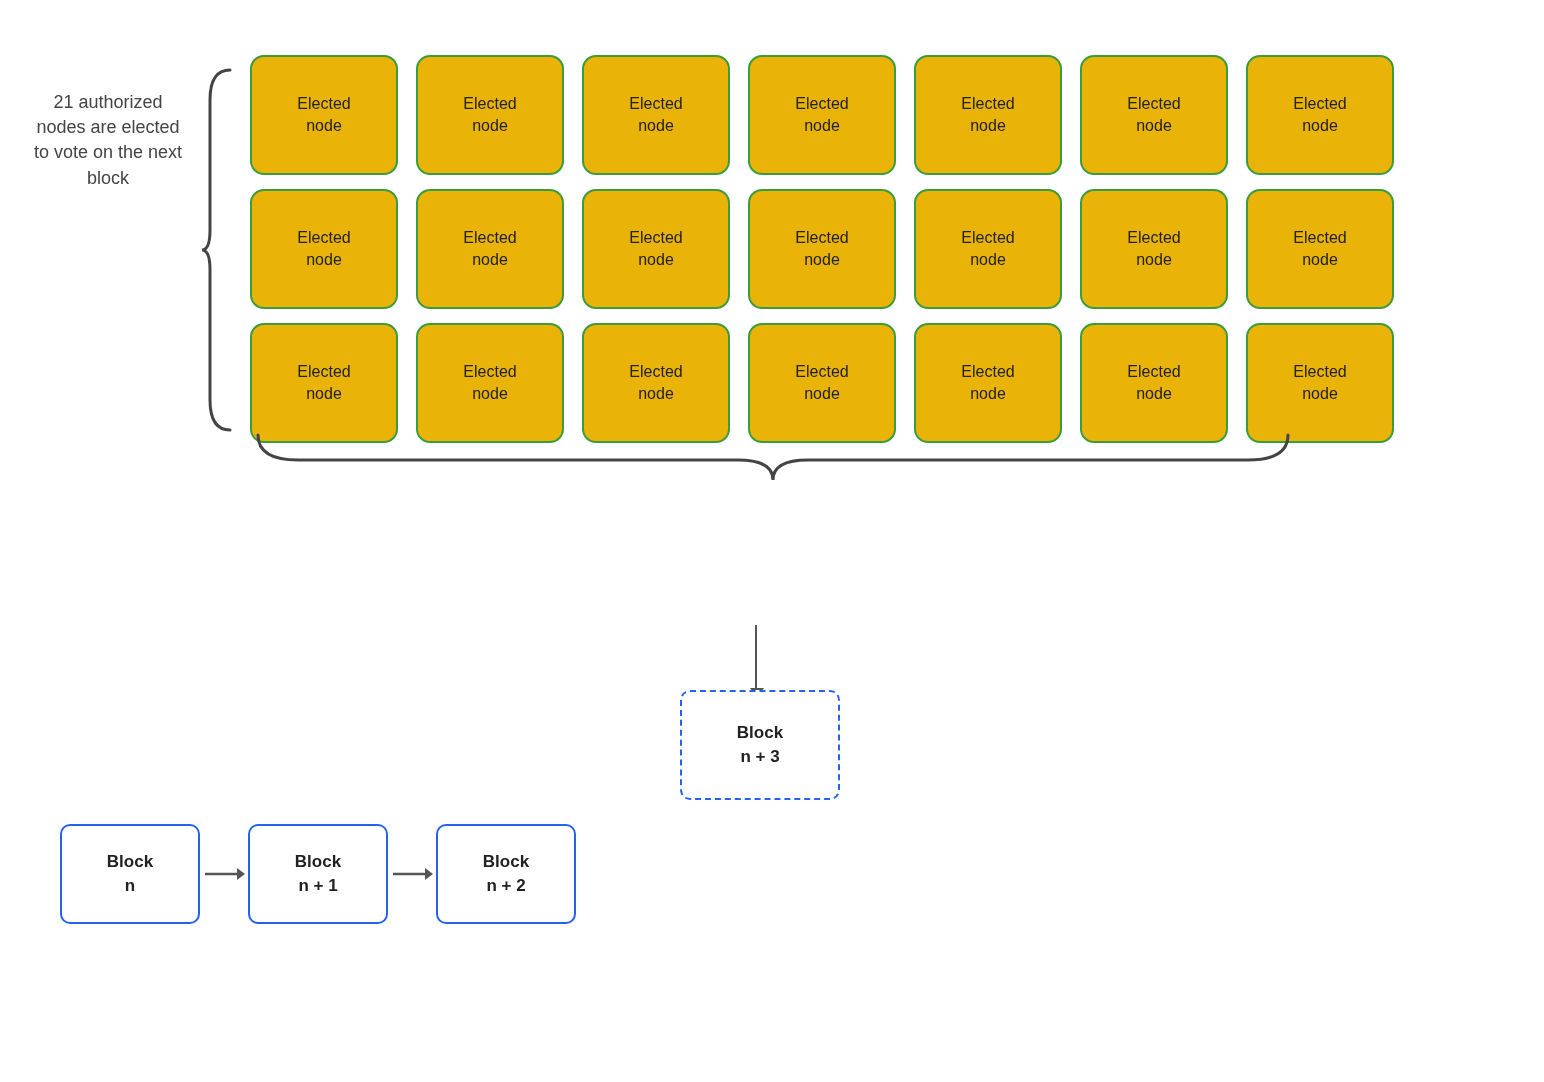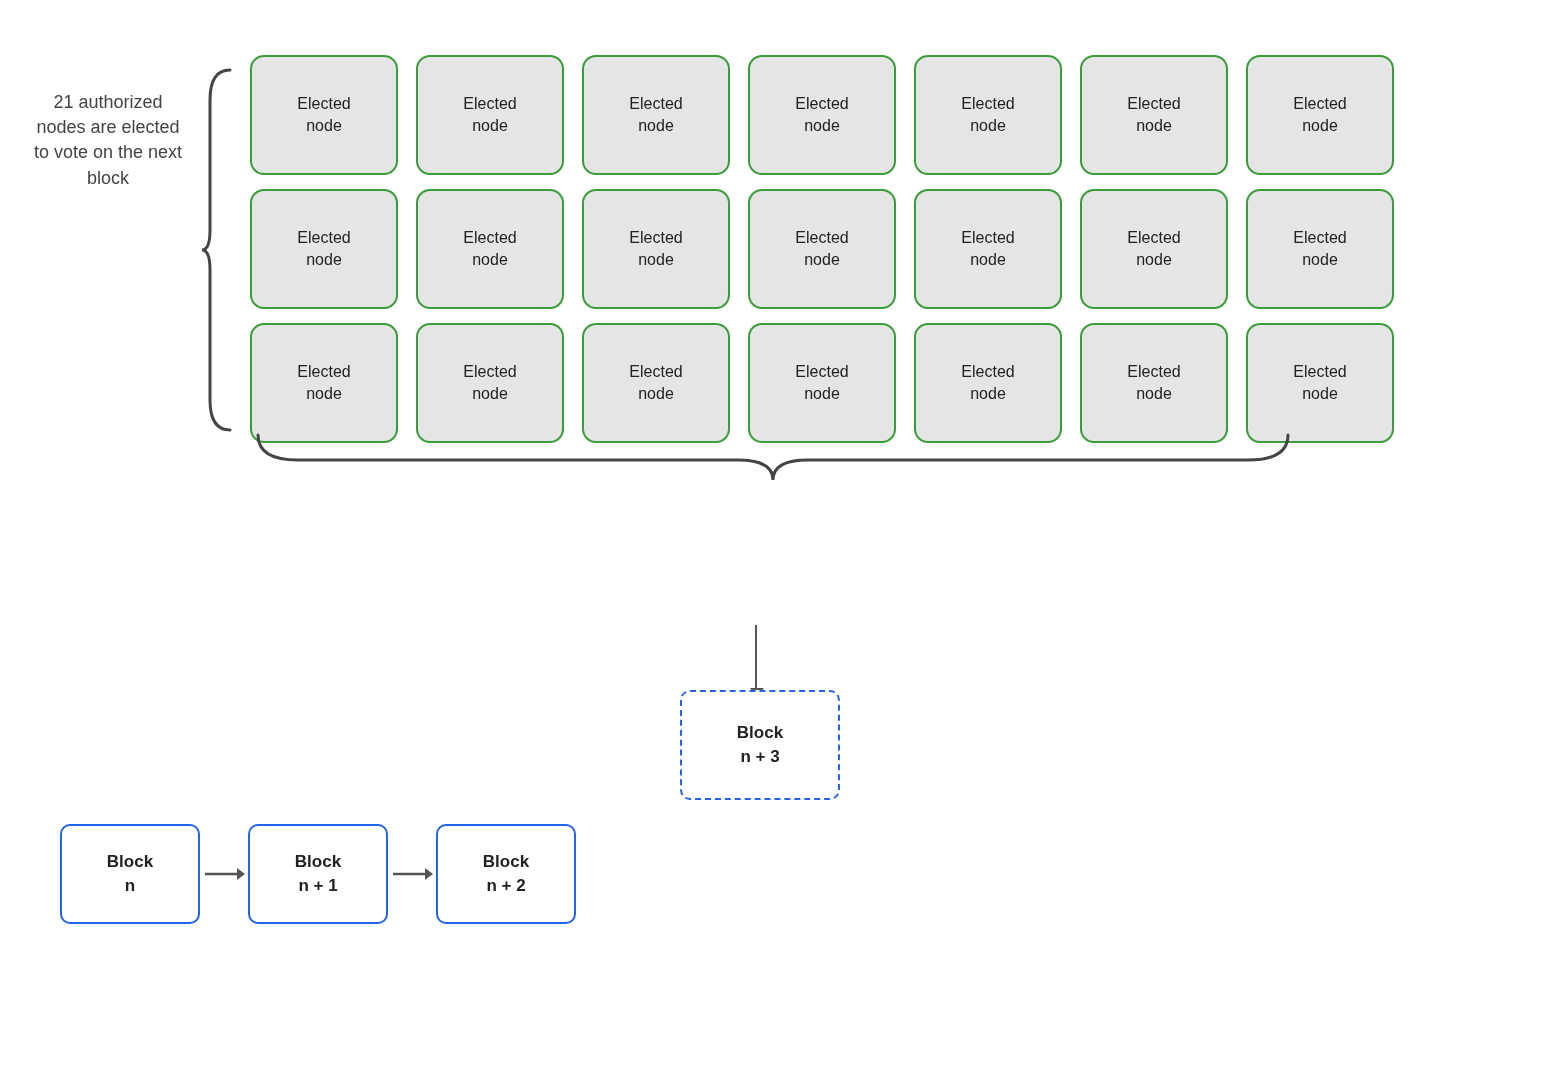--- a/index.html
+++ b/index.html
@@ -54,21 +54,21 @@
     .elected-node {
       border: 2.5px solid #3a9c3a;
       border-radius: 14px;
       display: flex;
       align-items: center;
       justify-content: center;
       text-align: center;
       font-size: 16px;
       color: #222;
       line-height: 1.35;
-      background: #e5e5e5;
+      background: #eab308;
     }
 
     
     .bottom-brace {
       position: absolute;
       left: 248px;
       top: 430px;
       width: 1050px;
       height: 55px;
     }

